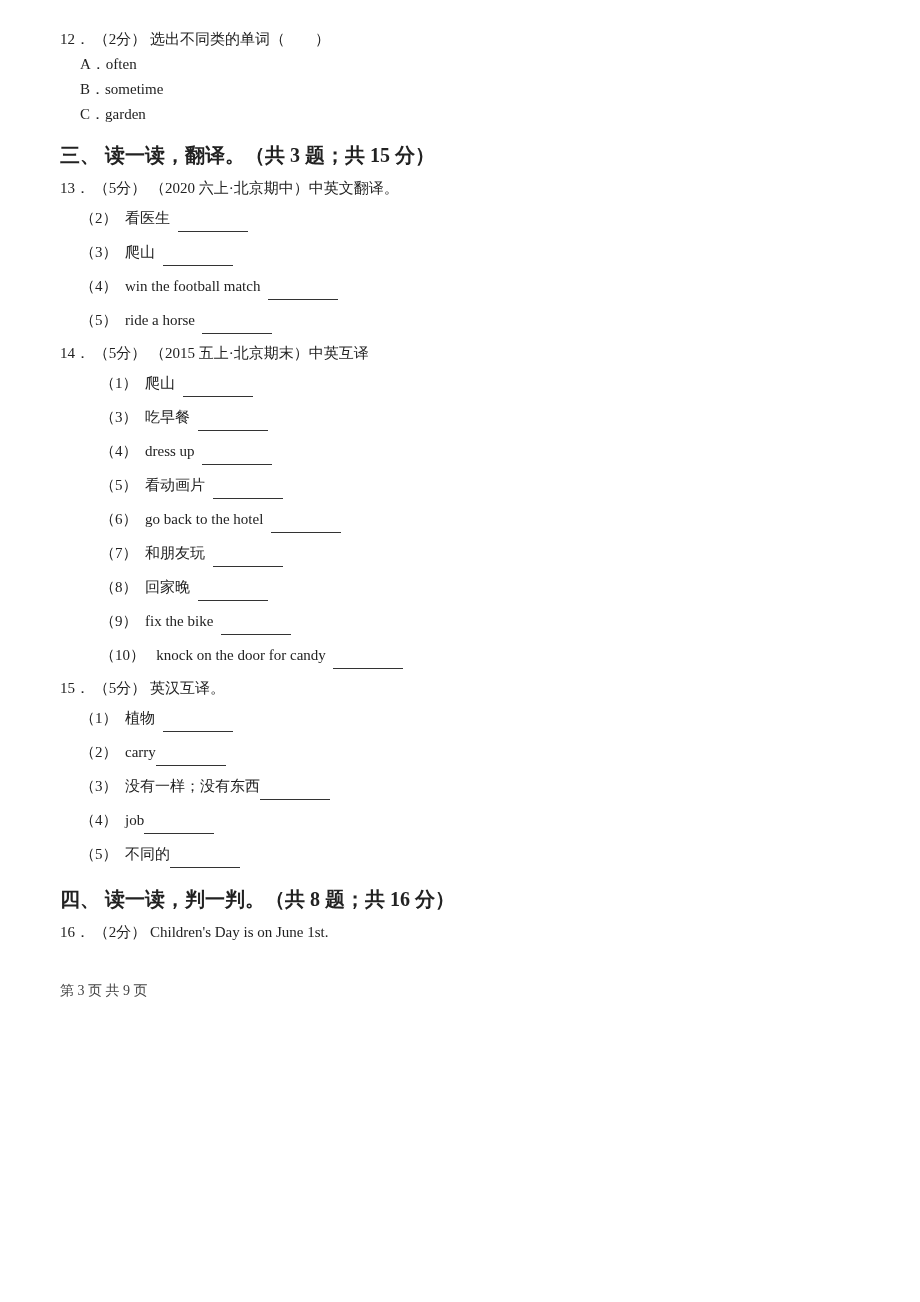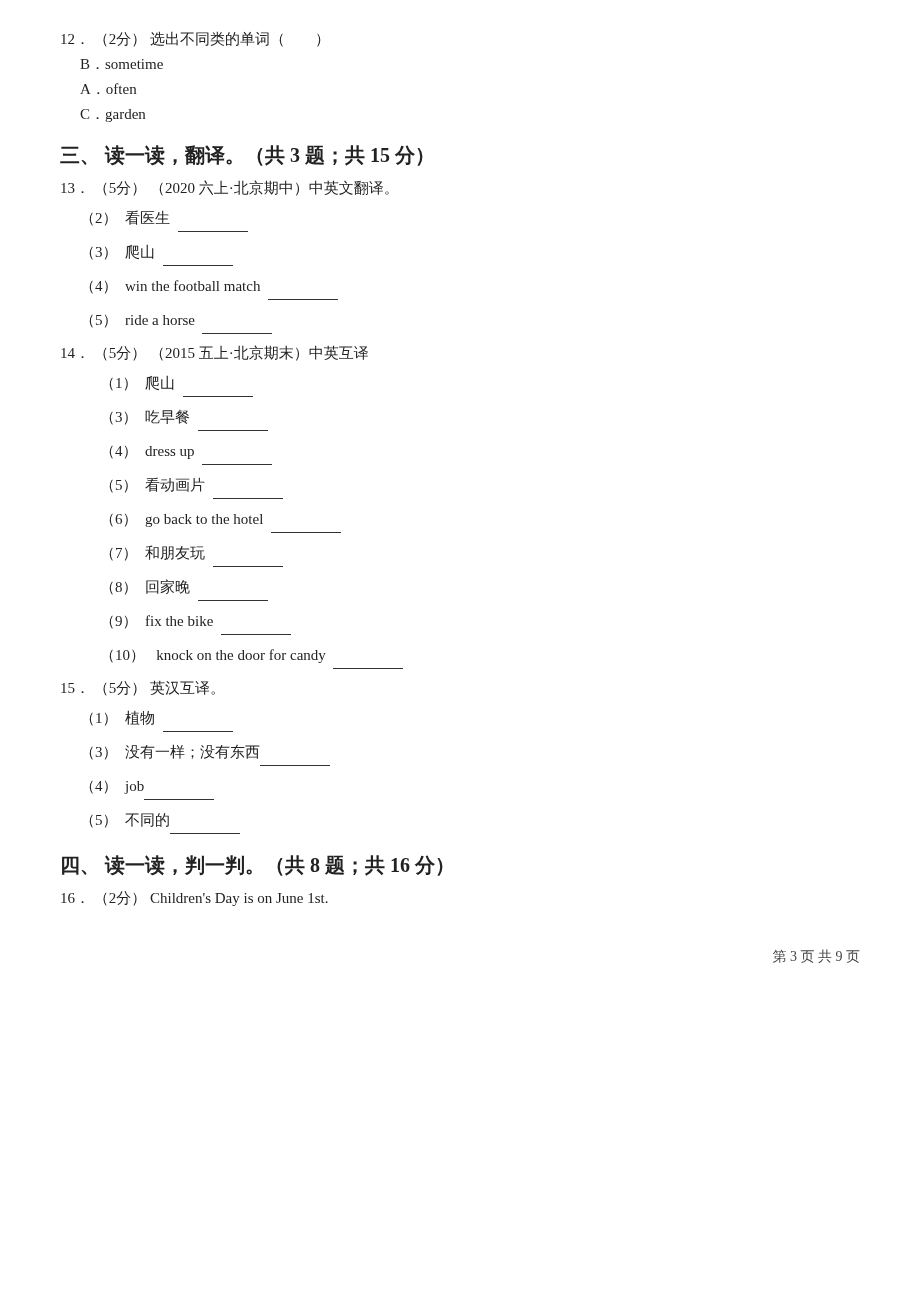--- a/index.html
+++ b/index.html
@@ -36,43 +36,43 @@
       margin-bottom: 6px;
       line-height: 1.8;
     }
     .blank {
       display: inline-block;
       border-bottom: 1px solid #333;
       min-width: 70px;
       vertical-align: bottom;
     }
     .page-footer {
-      text-align: right;
+      text-align: left;
       margin-top: 40px;
       font-size: 14px;
       color: #444;
     }
     .q14-block {
       margin-left: 20px;
     }
   </style>
 </head>
 <body>
 
 <div class="question-block">
   <div class="question-number">
     <span>12．</span>
     <span>（2分）</span>
     <span>选出不同类的单词（　　）</span>
   </div>
   <div class="option">
+    <span>A．often</span>
+  </div>
+  <div class="option">
     <span>B．sometime</span>
-  </div>
-  <div class="option">
-    <span>A．often</span>
   </div>
   <div class="option">
     <span>C．garden</span>
   </div>
 </div>
 
 <div class="section-header">
   <span>三、 读一读，翻译。（共 3 题；共 15 分）</span>
 </div>
 
@@ -164,20 +164,24 @@
     <span>15．</span>
     <span>（5分）</span>
     <span>英汉互译。</span>
   </div>
   <div class="sub-question">
     <span>（1）</span>&nbsp;
     <span>植物</span>&nbsp;
     <span class="blank">&nbsp;&nbsp;&nbsp;&nbsp;&nbsp;&nbsp;&nbsp;&nbsp;</span>
   </div>
   <div class="sub-question">
+    <span>（2）</span>&nbsp;
+    <span>carry</span><span class="blank">&nbsp;&nbsp;&nbsp;&nbsp;&nbsp;&nbsp;&nbsp;&nbsp;</span>
+  </div>
+  <div class="sub-question">
     <span>（3）</span>&nbsp;
     <span>没有一样；没有东西</span><span class="blank">&nbsp;&nbsp;&nbsp;&nbsp;&nbsp;&nbsp;&nbsp;</span>
   </div>
   <div class="sub-question">
     <span>（4）</span>&nbsp;
     <span>job</span><span class="blank">&nbsp;&nbsp;&nbsp;&nbsp;&nbsp;&nbsp;&nbsp;&nbsp;</span>
   </div>
   <div class="sub-question">
     <span>（5）</span>&nbsp;
     <span>不同的</span><span class="blank">&nbsp;&nbsp;&nbsp;&nbsp;&nbsp;&nbsp;&nbsp;&nbsp;</span>

